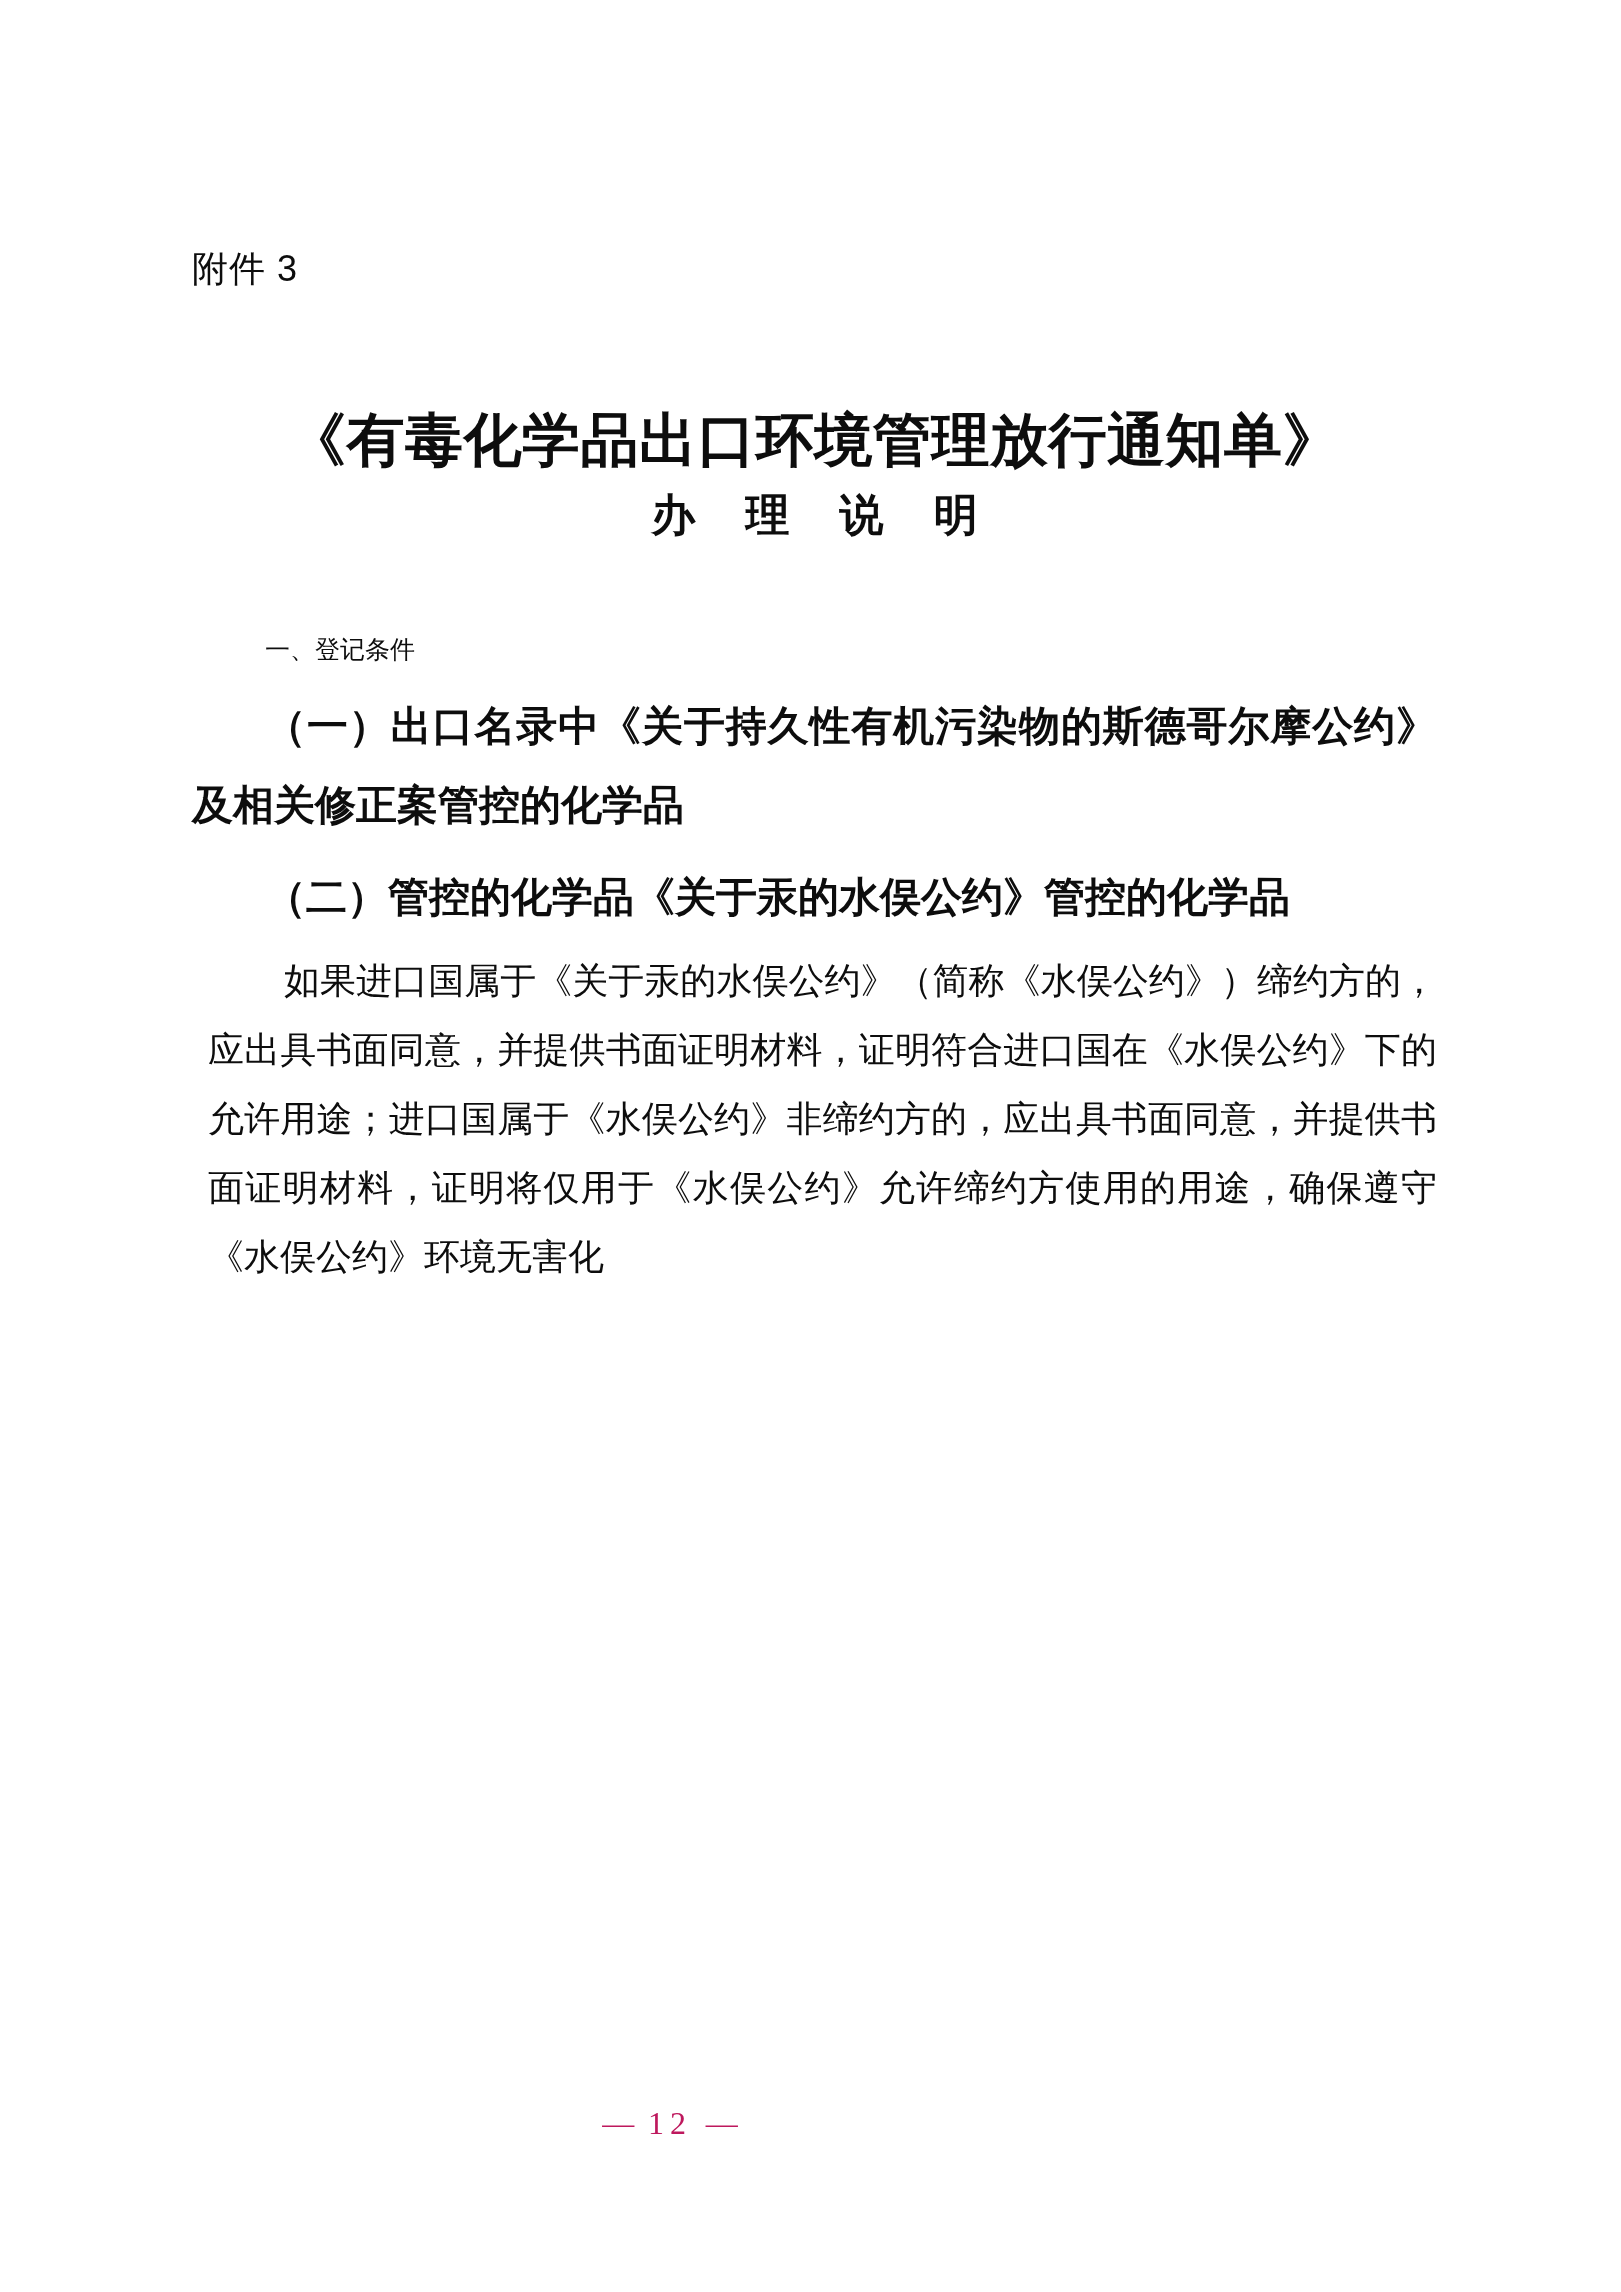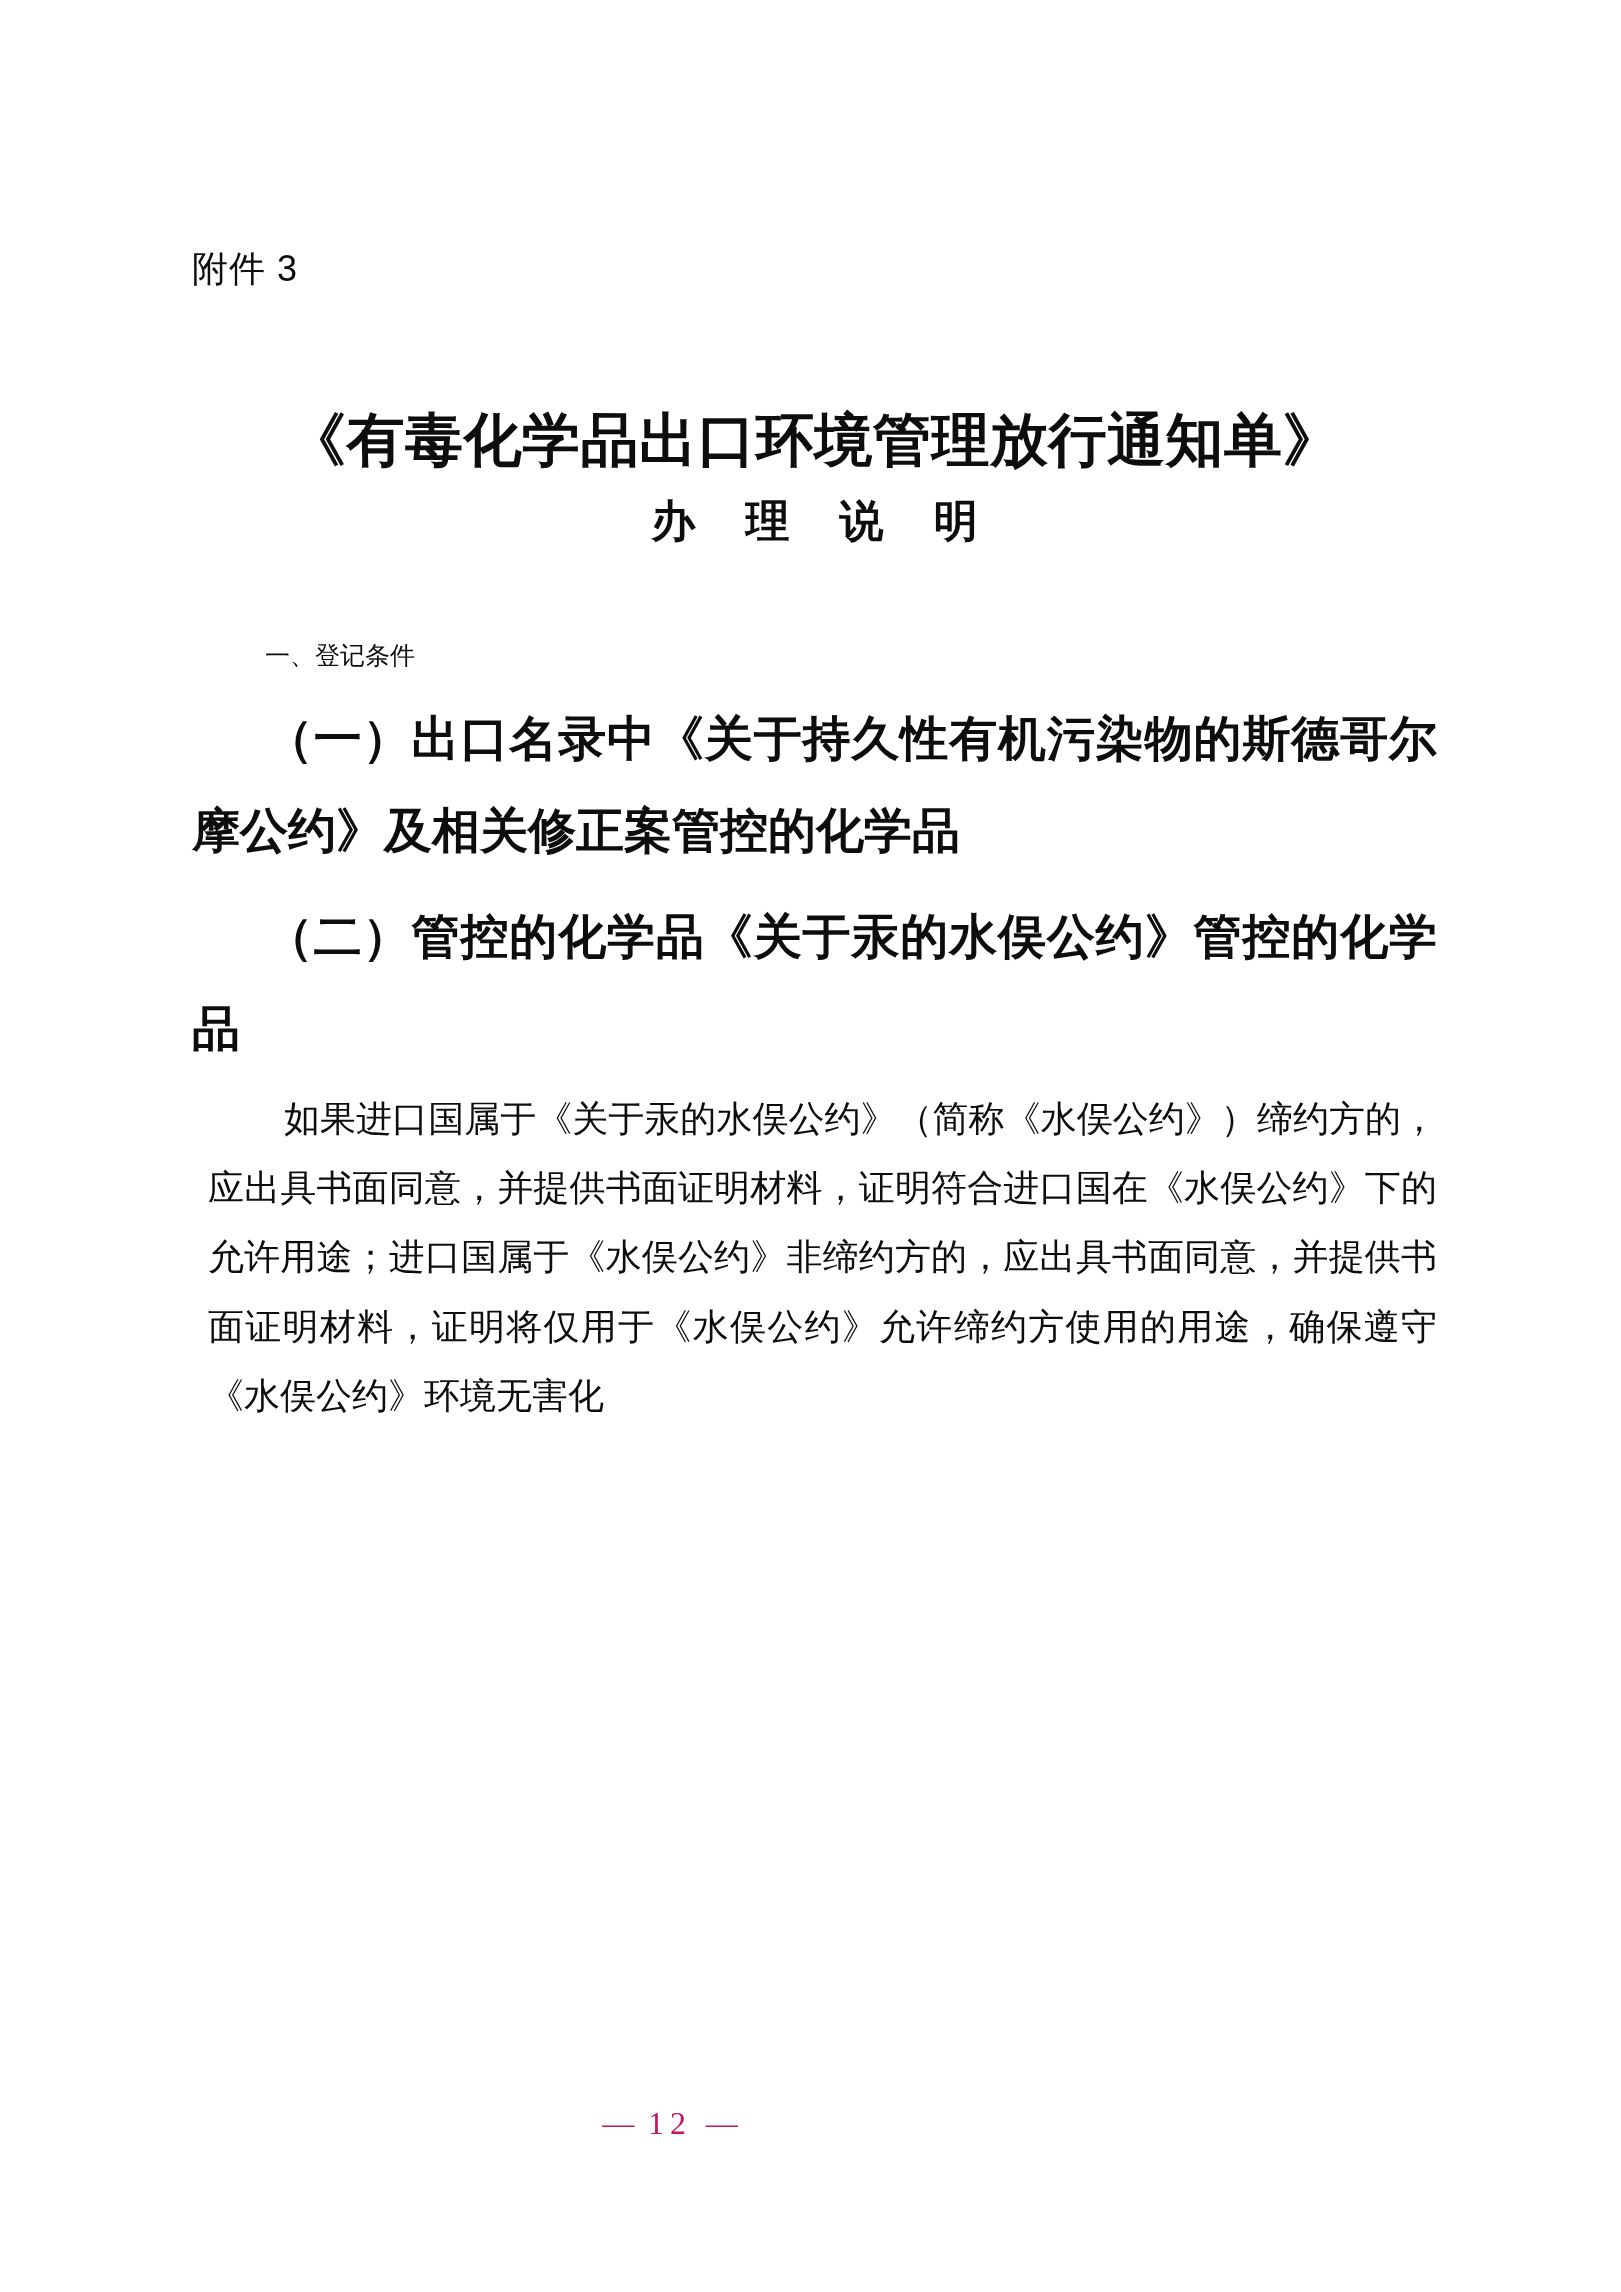--- a/index.html
+++ b/index.html
@@ -41,39 +41,39 @@
 
   .doc-title {
     margin-top: 112px;
     text-align: center;
     font-size: 58px;
     font-weight: 700;
     letter-spacing: 0.5px;
     line-height: 1.35;
   }
   .doc-subtitle {
-    margin-top: 12px;
+    margin-top: 6px;
     text-align: center;
     font-size: 44px;
     font-weight: 700;
     letter-spacing: 19.6px;
     padding-left: 19.6px;
     line-height: 1.35;
   }
 
   .h1 {
     margin-top: 80px;
     font-size: 25px;
     font-weight: 400;
     text-indent: 73px;
     line-height: 1.9;
   }
   .h2 {
     margin-top: 13.7px;
-    font-size: 48px;
+    font-size: 41px;
     font-weight: 700;
     text-indent: 73px;
     line-height: 1.92;
     text-align: justify;
     text-justify: inter-ideograph;
   }
   .para {
     margin-top: 9.8px;
     font-size: 36px;
     font-weight: 400;

